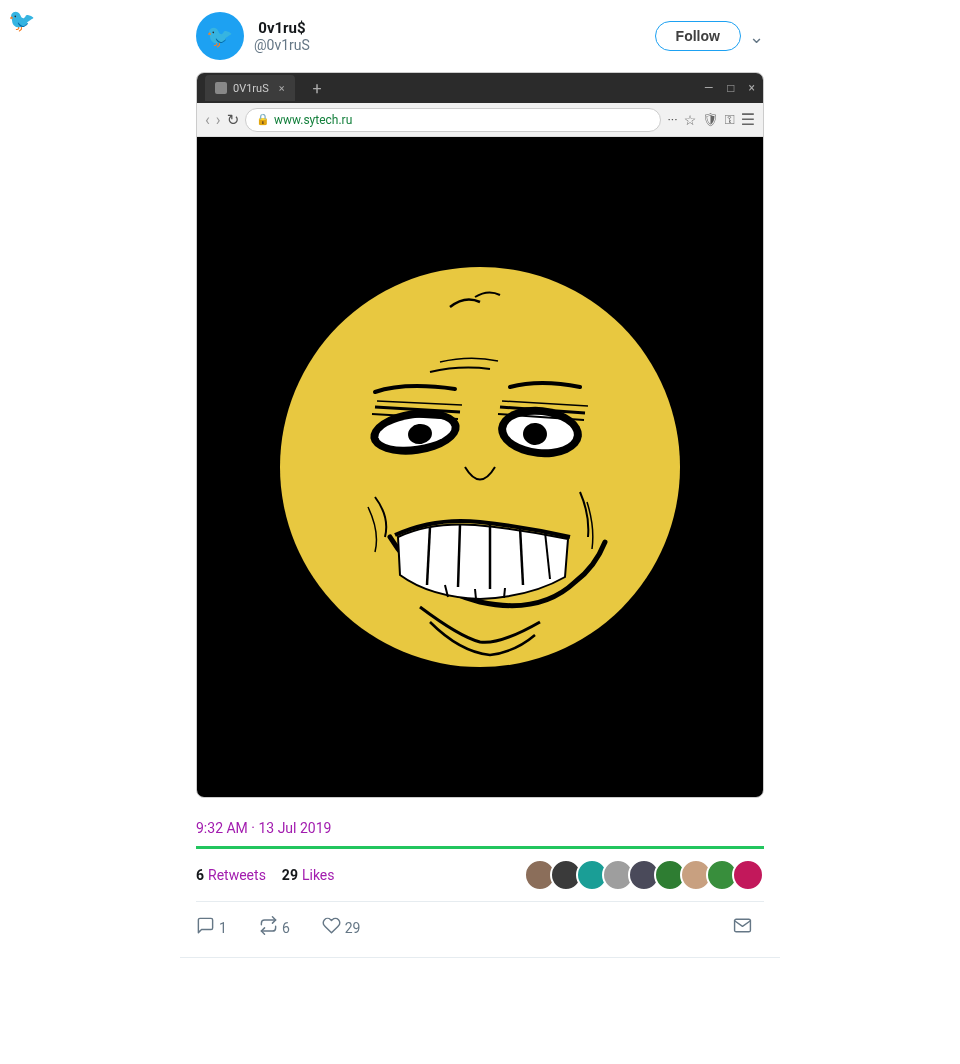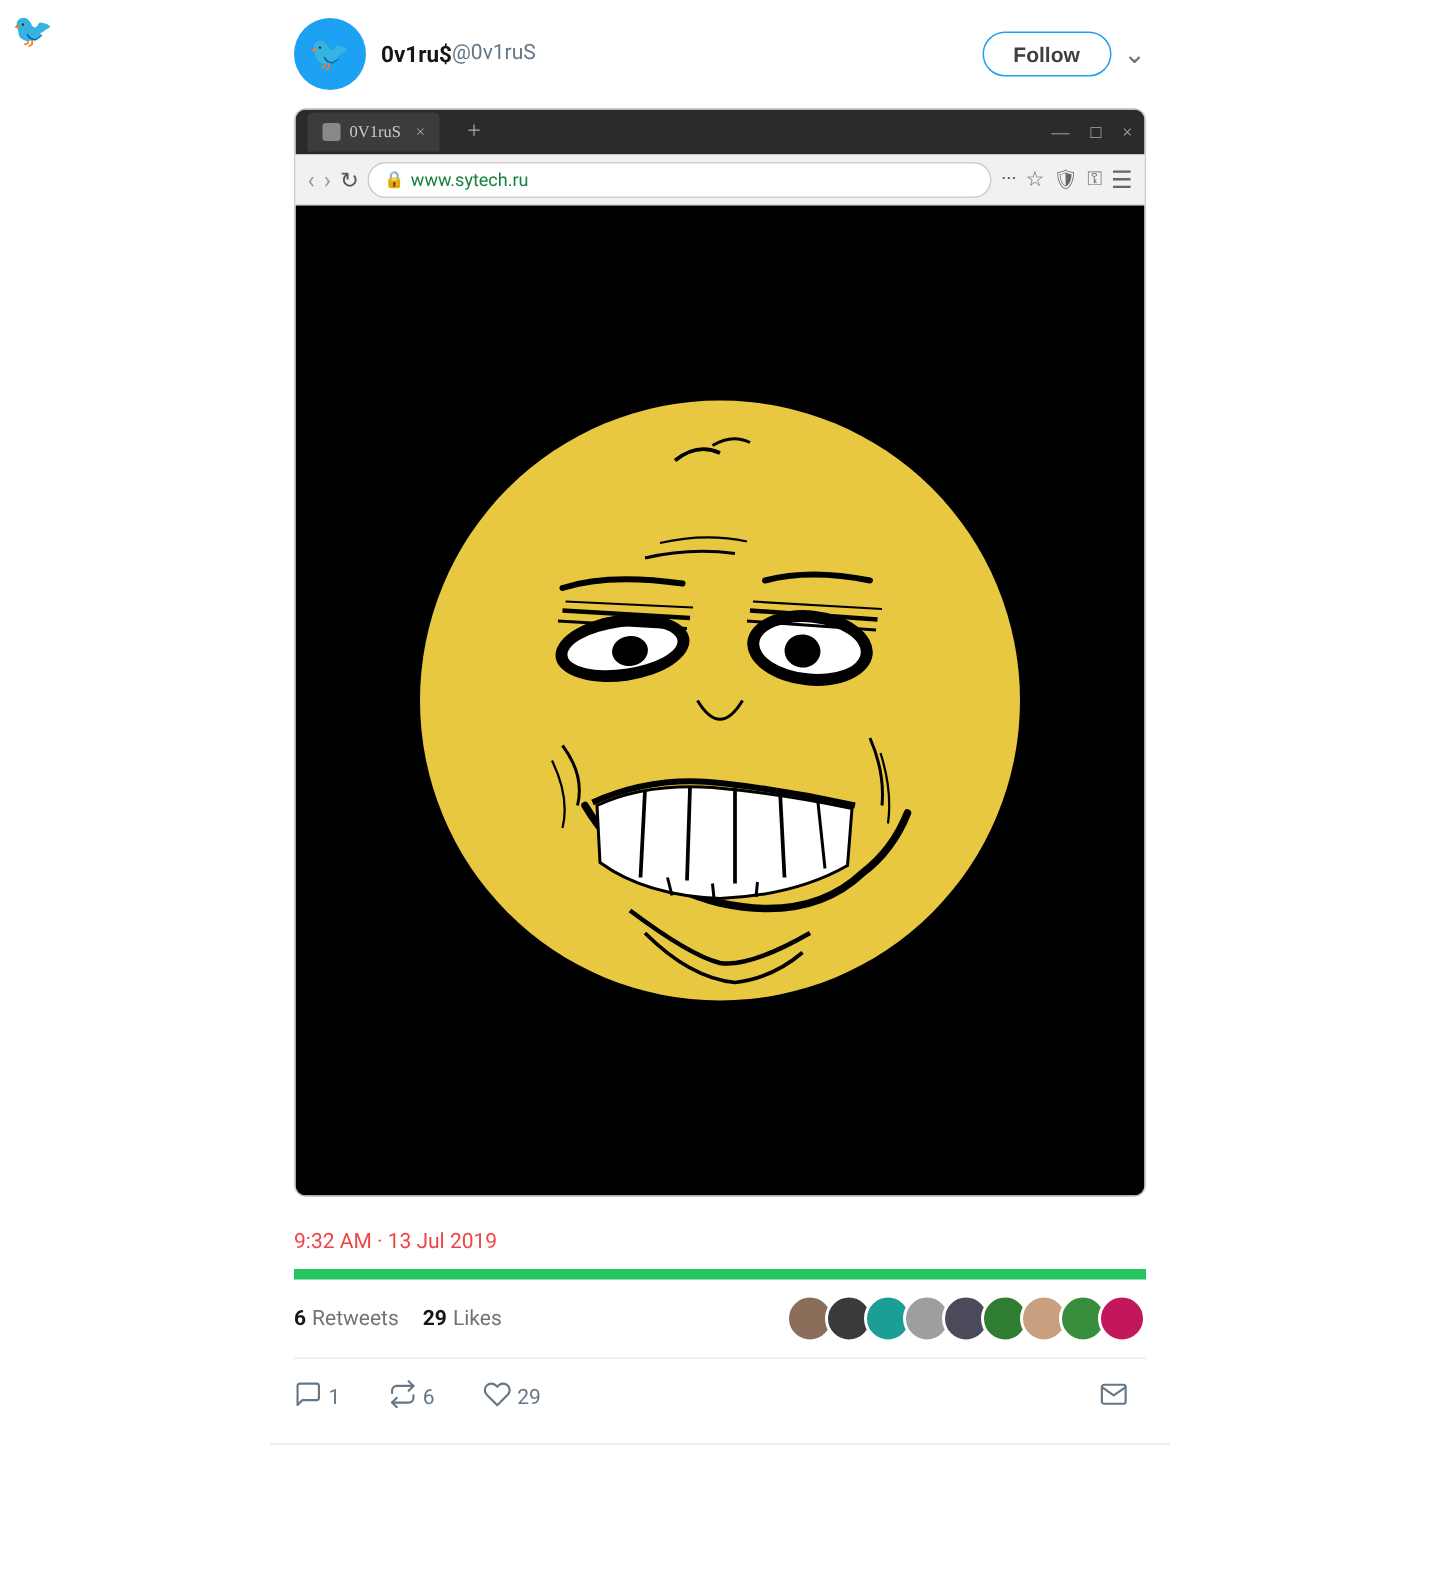--- a/index.html
+++ b/index.html
@@ -44,21 +44,21 @@
       justify-content: center;
     }
 
     .avatar-bird {
       color: white;
       font-size: 22px;
     }
 
     .user-info {
       display: flex;
-      flex-direction: row;
+      flex-direction: column;
       text-align: center;
     }
 
     .display-name {
       font-weight: 700;
       font-size: 15px;
       color: #14171a;
     }
 
     .username {
@@ -97,21 +97,20 @@
       margin-bottom: 12px;
     }
 
     .browser-titlebar {
       background: #2b2b2b;
       display: flex;
       align-items: center;
       padding: 0 8px;
       height: 30px;
       gap: 12px;
-      font-family: Liberation Serif, serif;
     }
 
     .browser-tab {
       background: #3c3c3c;
       border-radius: 4px 4px 0 0;
       padding: 4px 10px;
       display: flex;
       align-items: center;
       gap: 6px;
       font-size: 11px;
@@ -210,23 +209,23 @@
     }
 
     .troll-face-svg {
       width: 520px;
       height: 520px;
     }
 
     
     .tweet-timestamp {
       font-size: 14px;
-      color: #ef4444;
+      color: #a21caf;
       padding: 10px 0;
-      border-bottom: 7px solid #22c55e;
+      border-bottom: 3px solid #22c55e;
     }
 
     
     .tweet-stats {
       display: flex;
       align-items: center;
       padding: 10px 0;
       border-bottom: 1px solid #e6ecf0;
       gap: 0;
     }
@@ -239,21 +238,21 @@
       color: #657786;
       margin-right: 16px;
     }
 
     .stat-count {
       font-weight: 700;
       color: #14171a;
     }
 
     .stat-label {
-      color: #737373;
+      color: #a21caf;
     }
 
     .avatar-group {
       display: flex;
       align-items: center;
       margin-left: auto;
     }
 
     .mini-avatar {
       width: 32px;

